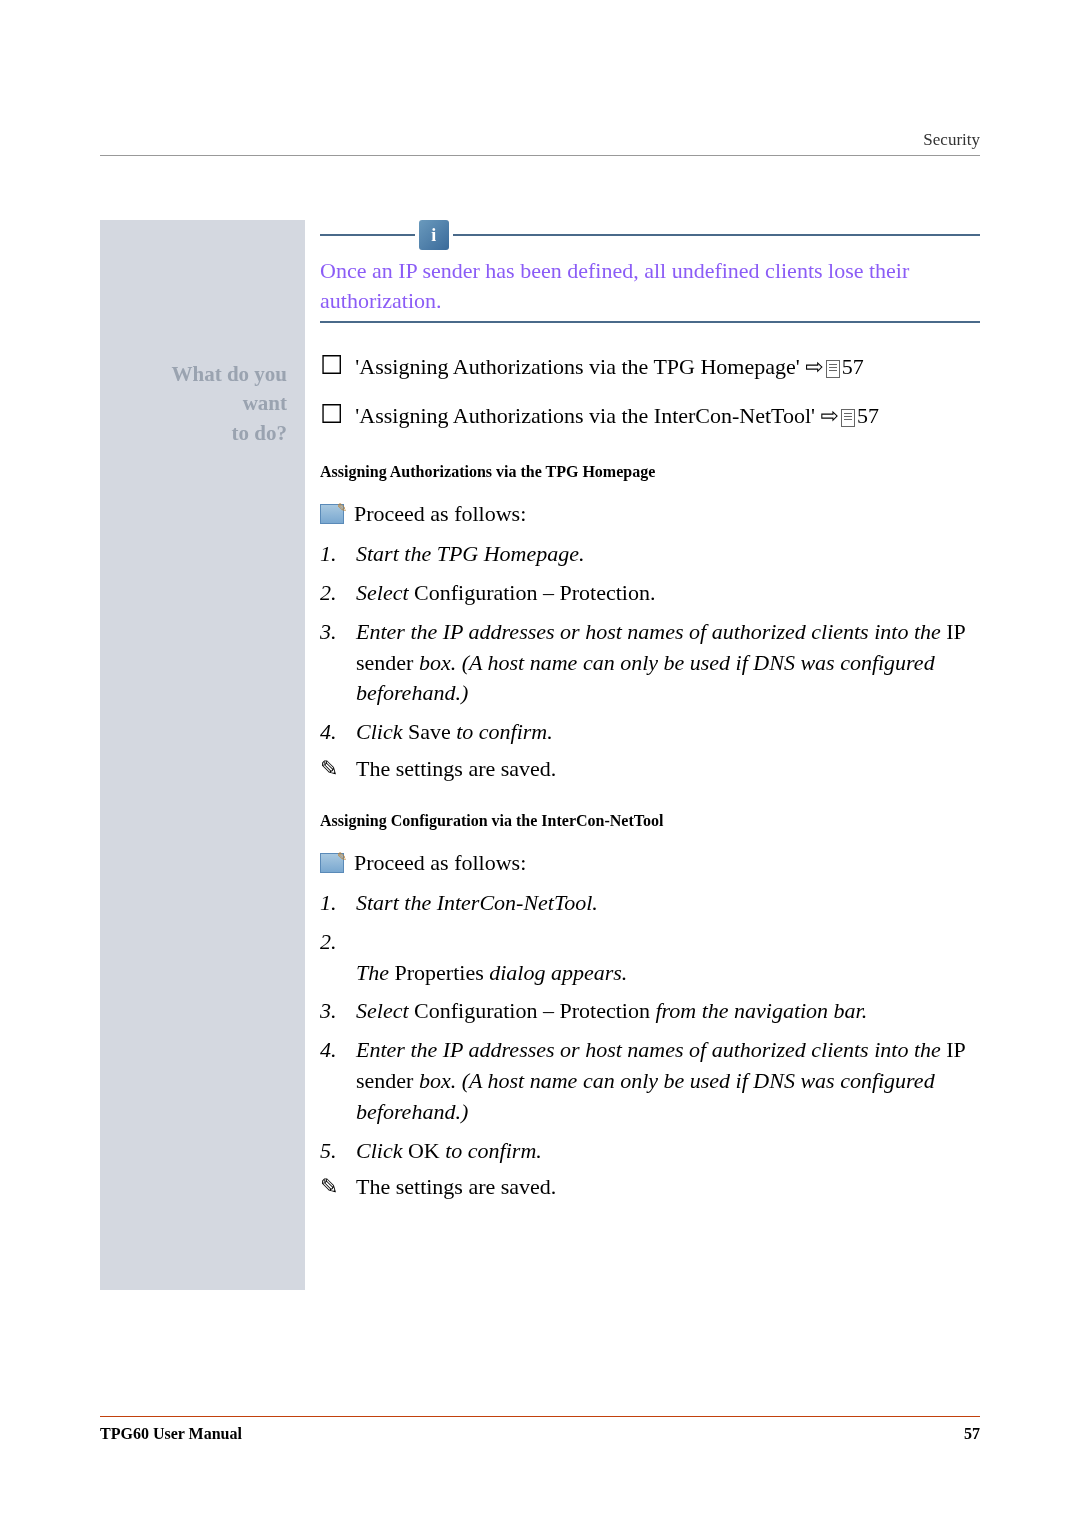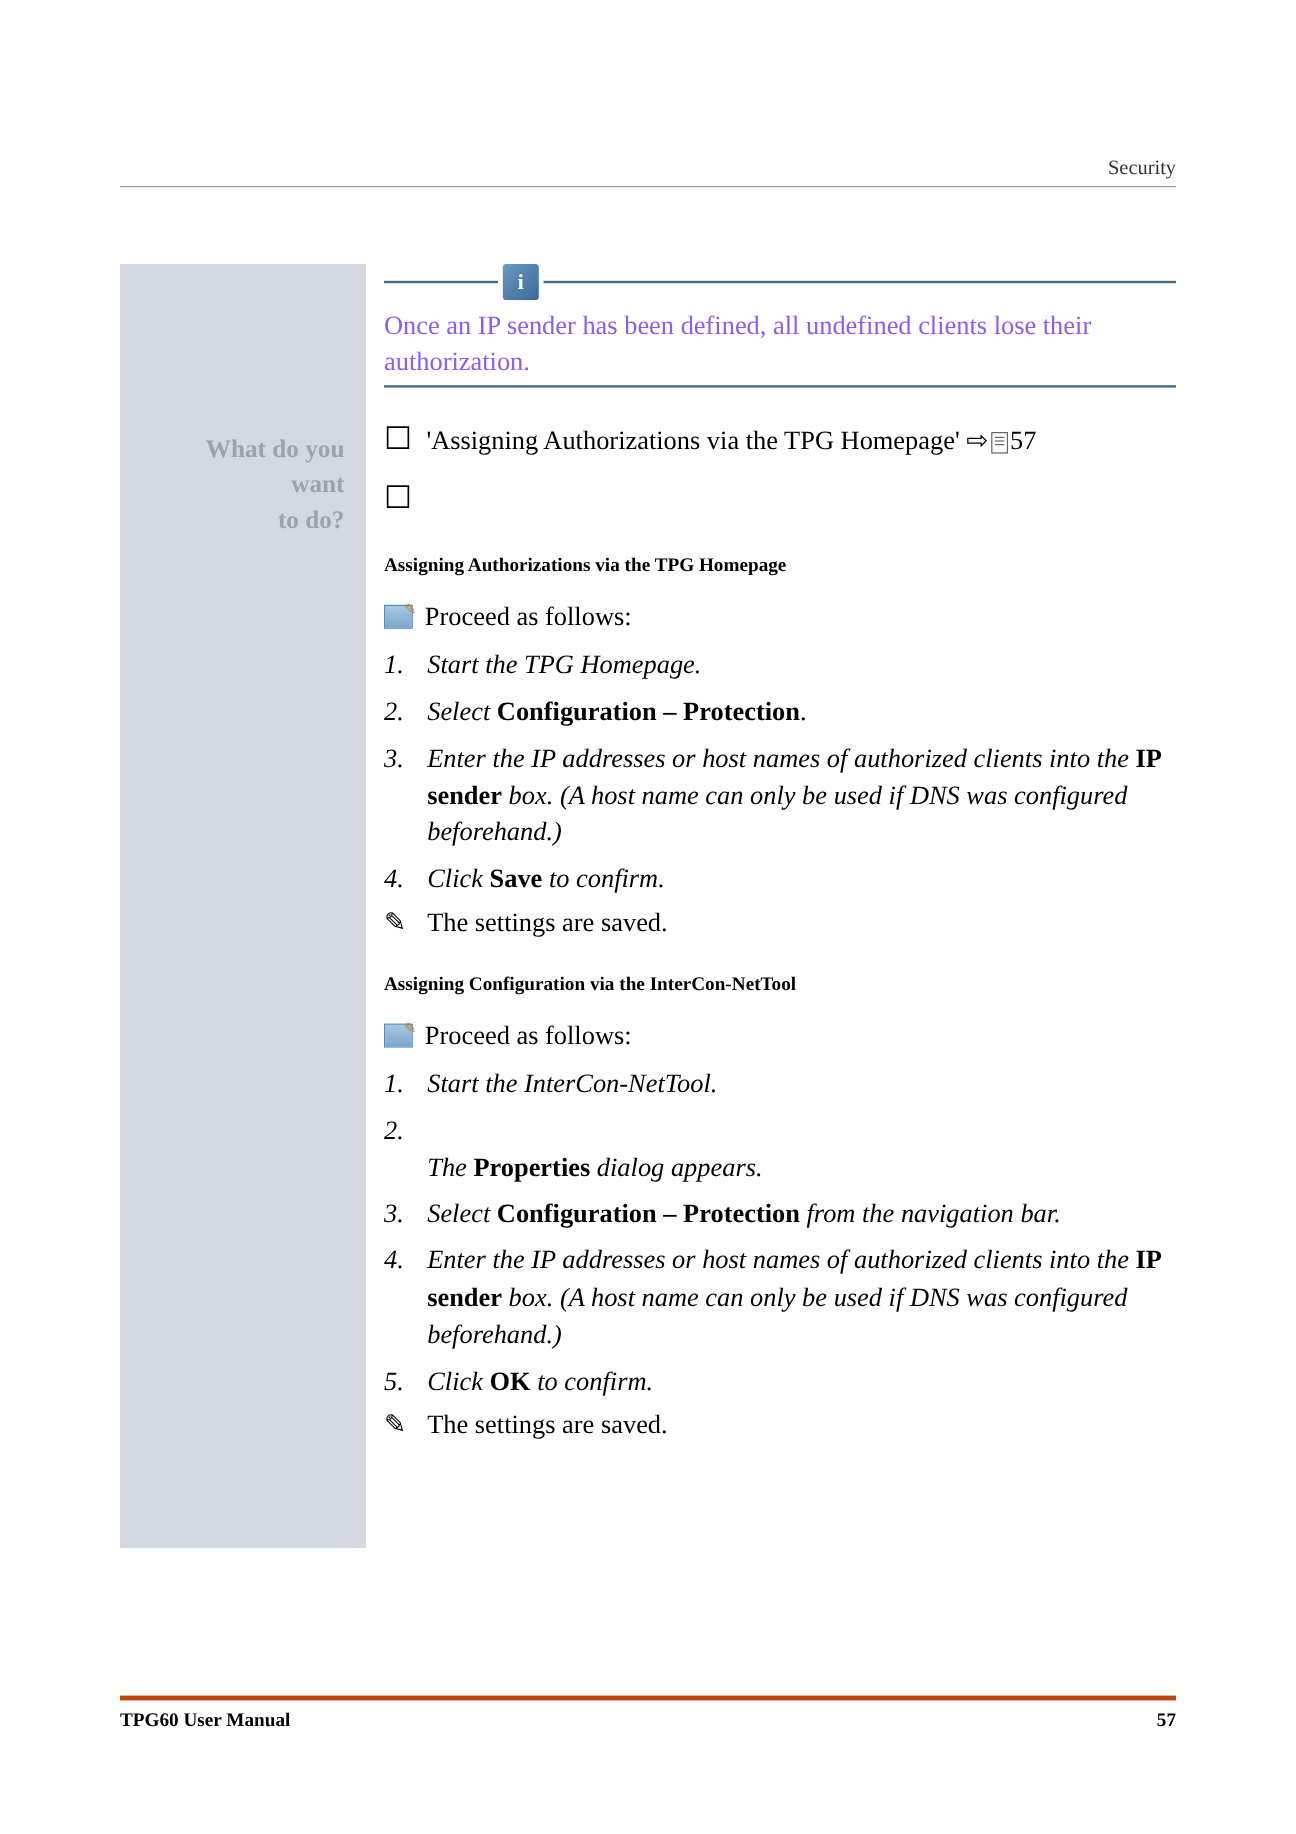--- a/index.html
+++ b/index.html
@@ -181,42 +181,42 @@
       flex-shrink: 0;
       font-style: italic;
     }
     .step-text {
       flex: 1;
     }
     .step-text .upright {
       font-style: normal;
     }
     .step-text .bold {
-      font-weight: bold;
+      font-weight: normal;
       font-style: normal;
     }
     .result-line {
       display: flex;
       align-items: baseline;
       font-size: 22px;
       margin-bottom: 8px;
     }
     .result-sym {
       width: 36px;
       flex-shrink: 0;
       font-size: 22px;
     }
     .footer {
       position: absolute;
       bottom: 85px;
       left: 100px;
       right: 100px;
       display: flex;
       justify-content: space-between;
-      border-top: 4px solid #c2410c;
+      border-top: 1px solid #c2410c;
       padding-top: 8px;
       font-size: 16px;
     }
     .footer-left {
       font-weight: bold;
     }
     .footer-right {
       font-weight: bold;
     }
   </style>
@@ -246,20 +246,23 @@
 
     <div class="checkbox-list">
       <div class="checkbox-item">
         <span class="checkbox-sym">☐</span>
         <span>
           <span>'Assigning Authorizations via the TPG Homepage' </span><span>⇨</span><span class="page-ref-icon"></span><span>57</span>
         </span>
       </div>
       <div class="checkbox-item">
         <span class="checkbox-sym">☐</span>
+        <span>
+          <span>'Assigning Authorizations via the InterCon-NetTool' </span><span>⇨</span><span class="page-ref-icon"></span><span>57</span>
+        </span>
       </div>
     </div>
 
     <div class="section-heading">Assigning Authorizations via the TPG Homepage</div>
     <div class="proceed-line">
       <span class="proceed-icon"></span>
       <span>Proceed as follows:</span>
     </div>
     <ol class="step-list">
       <li class="step-item">

